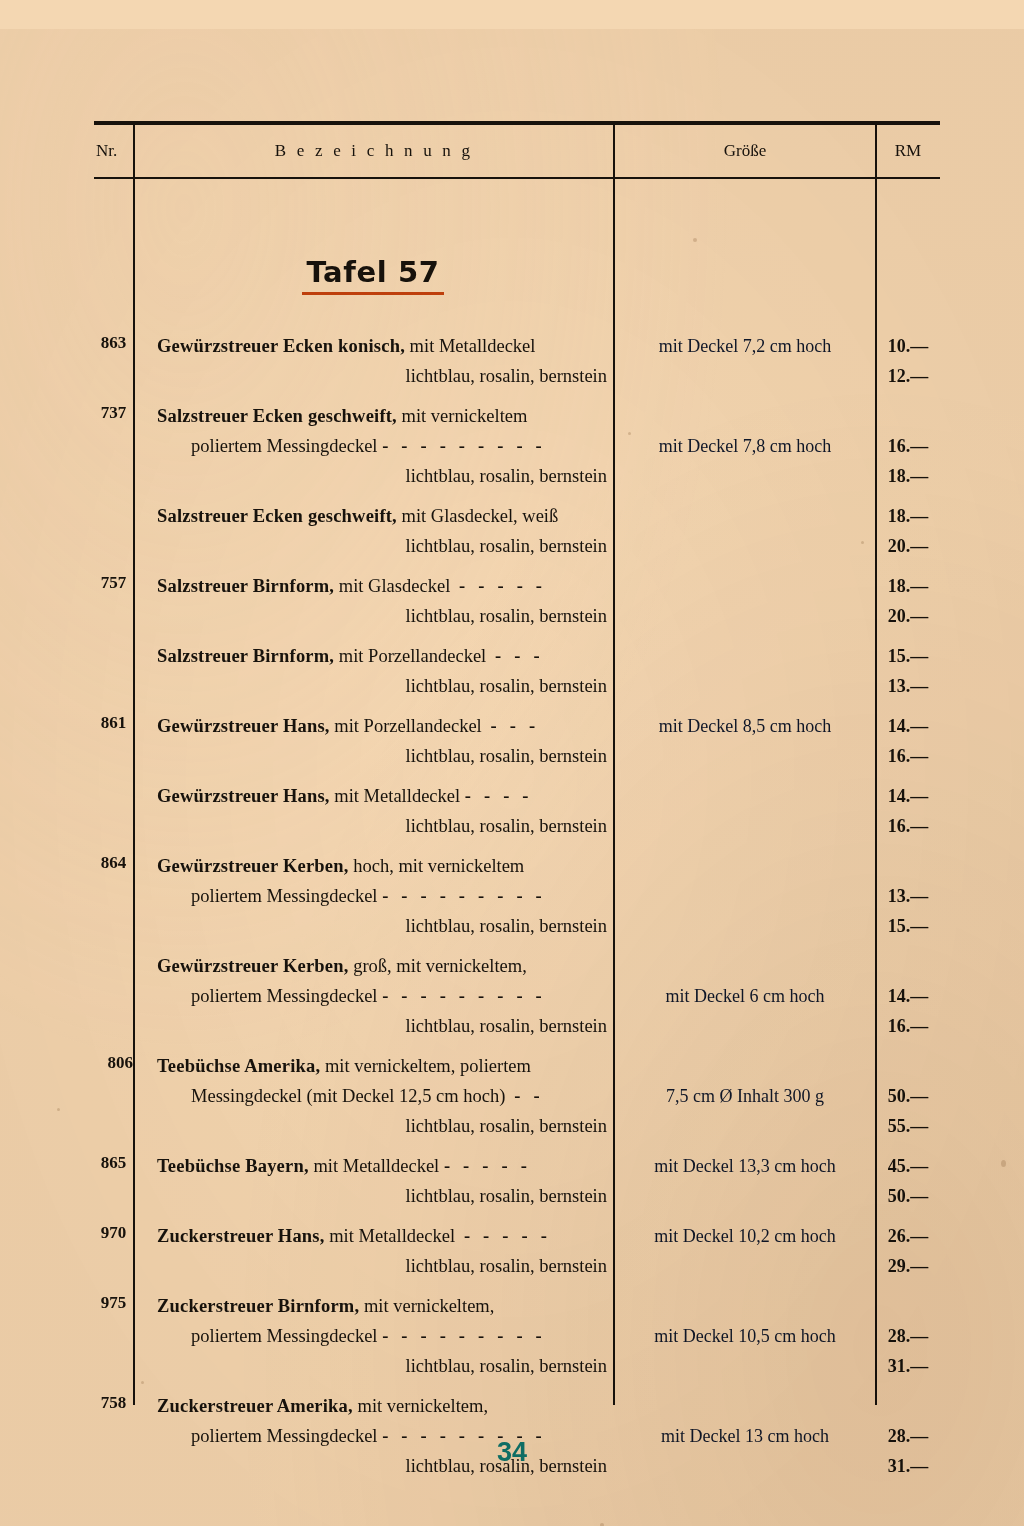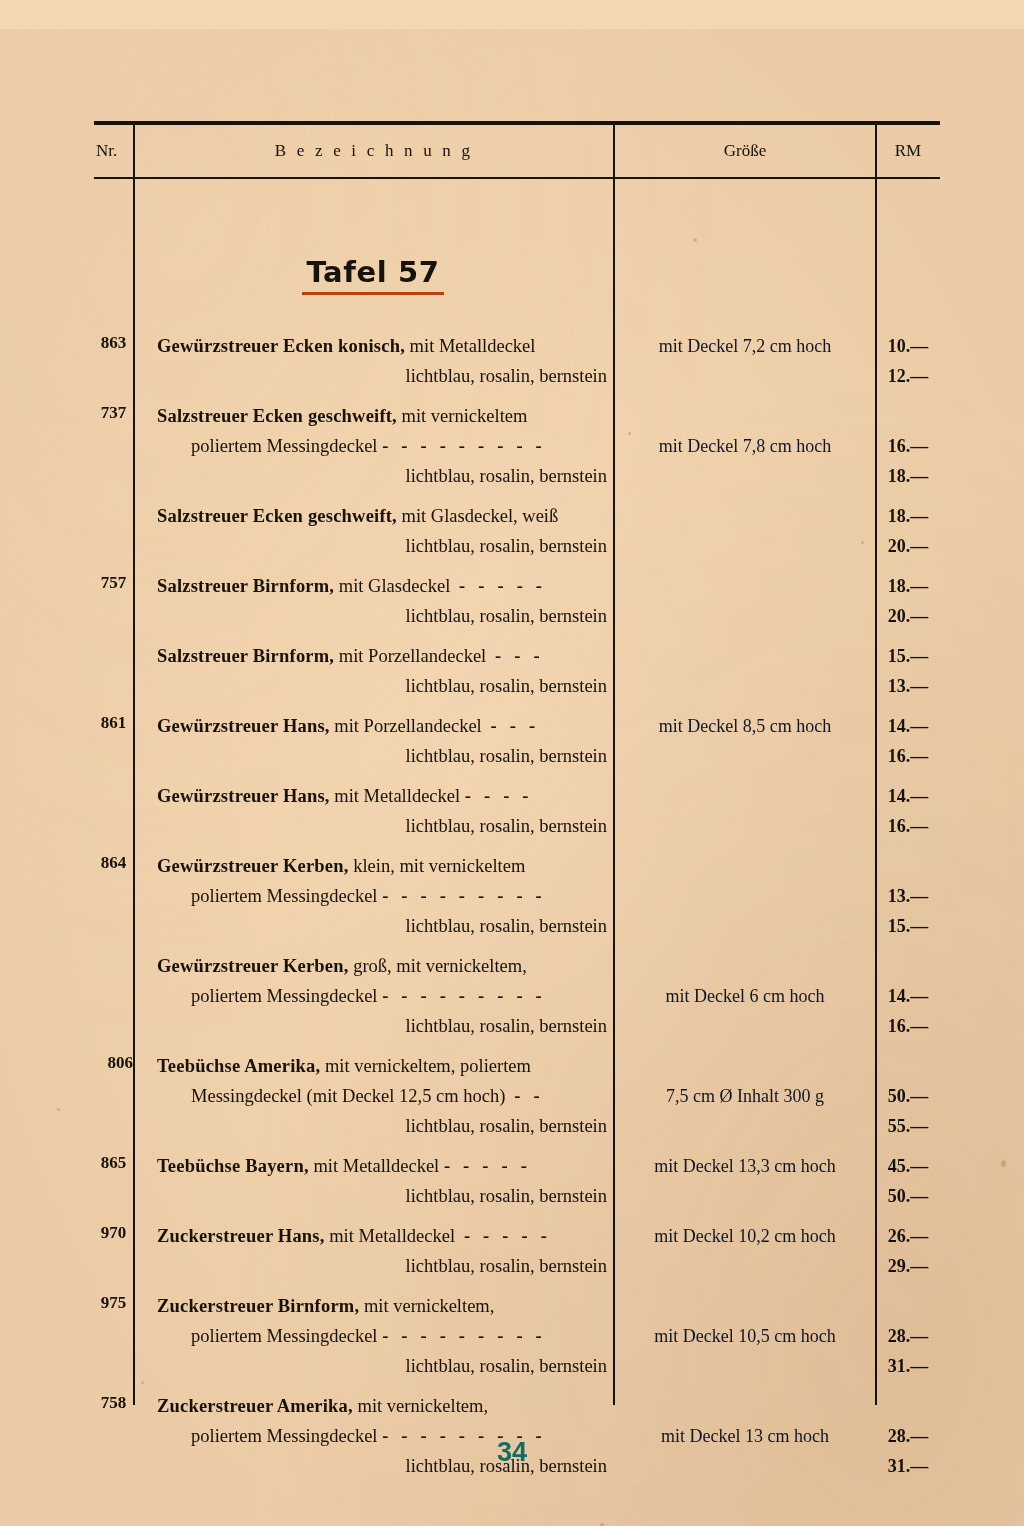--- a/index.html
+++ b/index.html
@@ -295,21 +295,21 @@
               <div class="desc-line l-right"><span>lichtblau, rosalin, bernstein</span></div>
             </div>
             <div class="entry-price" style="top: 0px;">
               <div>14.—</div>
               <div>16.—</div>
             </div>
           </div>
           <div class="entry" style="top: 672px; height: 90px;">
             <div class="entry-nr" style="top: 2px;">864</div>
             <div class="entry-desc">
-              <div class="desc-line l-left"><span class="strong">Gewürzstreuer Kerben,</span><span> klein, mit vernickeltem</span></div>
+              <div class="desc-line l-left"><span class="strong">Gewürzstreuer Kerben,</span><span> hoch, mit vernickeltem</span></div>
               <div class="desc-line l-indent"><span>poliertem Messingdeckel </span><span class="leader">- - - - - - - - -</span></div>
               <div class="desc-line l-right"><span>lichtblau, rosalin, bernstein</span></div>
             </div>
             <div class="entry-price" style="top: 30px;">
               <div>13.—</div>
               <div>15.—</div>
             </div>
           </div>
           <div class="entry" style="top: 772px; height: 90px;">
             <div class="entry-desc">

